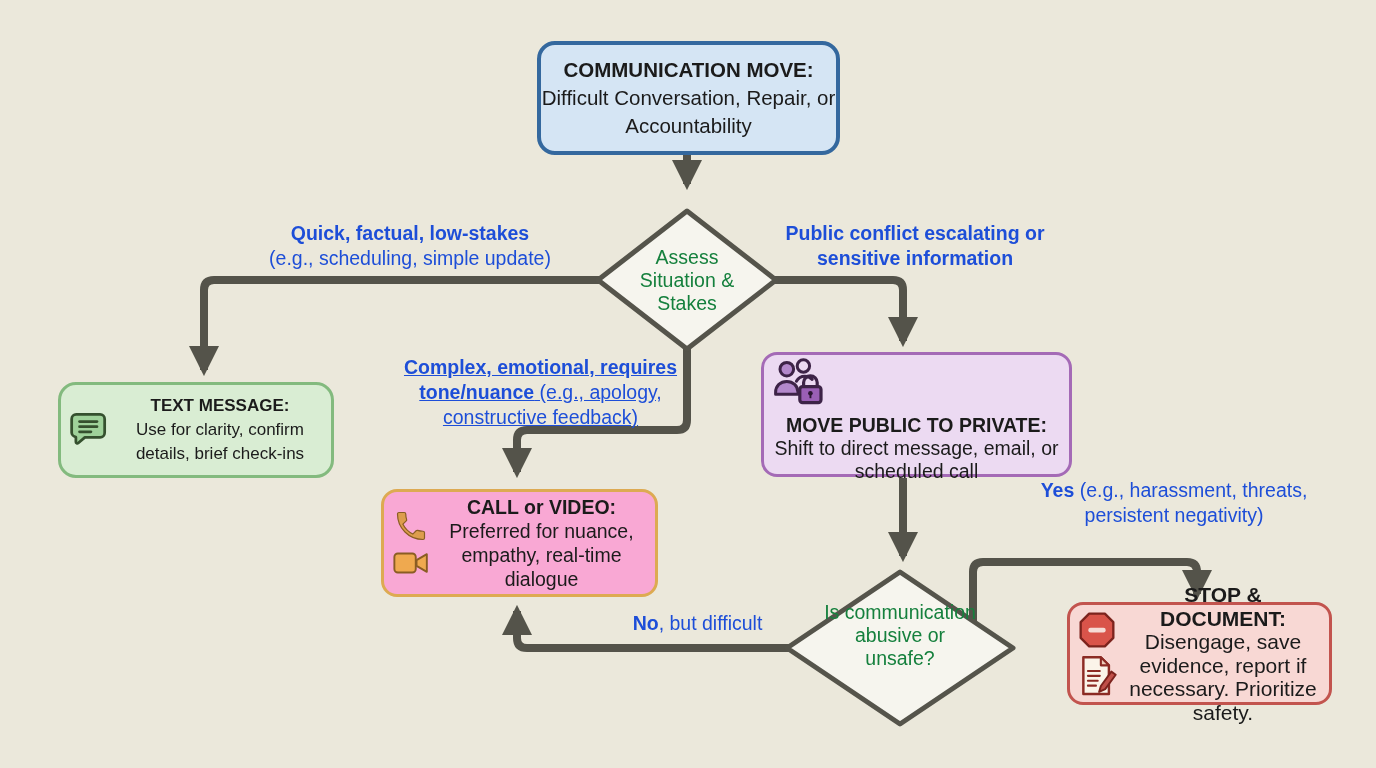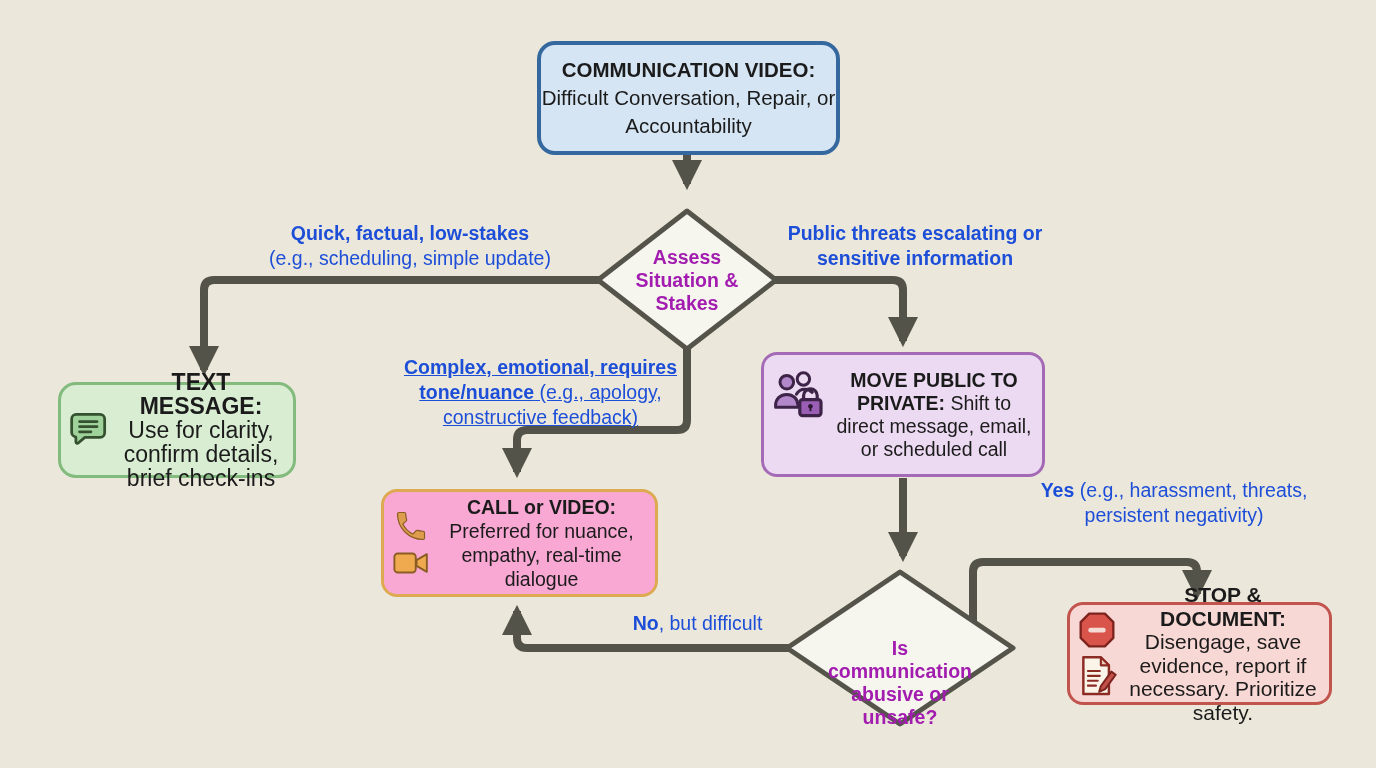--- a/index.html
+++ b/index.html
@@ -6,32 +6,32 @@
   body{font-family:"Liberation Sans","DejaVu Sans",sans-serif;}
   .stage{position:relative;width:1376px;height:768px;background:#ebe8db;overflow:hidden;}
   .stage svg.wires{position:absolute;left:0;top:0;}
   .abs{position:absolute;box-sizing:border-box;}
   .node{border-radius:16px;display:flex;align-items:center;justify-content:center;color:#1b1b1b;}
   .b{font-weight:bold;}
   .center{text-align:center;}
 
   
   .node-start{left:537px;top:41px;width:303px;height:114px;background:#d5e5f4;border:4px solid #34689e;border-radius:18px;font-size:20.5px;line-height:28px;flex-direction:column;}
-  .node-text{left:58px;top:382px;width:238px;height:96px;background:#d9edd3;border:3px solid #83ba7e;border-radius:18px;font-size:23px;line-height:24px;padding:4px 8px 4px 6px;gap:4px;}
+  .node-text{left:58px;top:382px;width:276px;height:96px;background:#d9edd3;border:3px solid #83ba7e;border-radius:18px;font-size:17px;line-height:24px;padding:4px 8px 4px 6px;gap:4px;}
   .node-call{left:381px;top:489px;width:277px;height:108px;background:#f9a8d4;border:3px solid #ddaa52;font-size:19.5px;line-height:24px;padding:4px 8px 4px 8px;gap:6px;}
-  .node-private{left:761px;top:352px;width:284px;height:125px;background:#ecdaf2;border:3px solid #a46ab6;font-size:19.5px;line-height:23px;padding:4px 8px;gap:4px;align-items:flex-start;}
+  .node-private{left:761px;top:352px;width:311px;height:125px;background:#ecdaf2;border:3px solid #a46ab6;font-size:19.5px;line-height:23px;padding:4px 8px;gap:4px;align-items:flex-start;flex-direction:column;}
   .node-stop{left:1067px;top:602px;width:265px;height:103px;background:#f8d8d4;border:3px solid #c2544e;font-size:21px;line-height:23.5px;padding:3px 6px;gap:5px;justify-content:center;}
   .icon-col{display:flex;flex-direction:column;align-items:center;justify-content:center;gap:4px;flex:0 0 auto;}
   .txt-col{flex:1 1 auto;text-align:center;}
   .node-private .icon-col{margin-top:10px;}
 
   
-  .d-label{font-weight:bold;font-size:19.5px;line-height:23px;color:#a21caf;text-align:center;}
+  .d-label{font-weight:normal;font-size:19.5px;line-height:23px;color:#15803d;text-align:center;}
   .d1-label{left:622px;top:246px;width:130px;}
-  .d2-label{left:820px;top:601px;width:160px;margin-top:36px;}
+  .d2-label{left:820px;top:601px;width:160px;}
 
   
   .edge-label{font-size:19.5px;line-height:25px;color:#1d4ed8;text-align:center;}
   .lbl-quick{left:235px;top:221px;width:350px;}
   .lbl-public{left:770px;top:221px;width:290px;font-weight:bold;}
   .lbl-complex{left:388px;top:355px;width:305px;text-decoration:underline;}
   .lbl-yes{left:1008px;top:478px;width:332px;}
   .lbl-no{left:590px;top:611px;width:215px;}
 </style>
 </head>
@@ -52,32 +52,32 @@
       <path d="M687 348 V420 Q687 430 677 430 H527 Q517 430 517 440 V472" marker-end="url(#arrow)"></path>
       <path d="M903 478 V556" marker-end="url(#arrow)"></path>
       <path d="M973 621 V572 Q973 562 983 562 H1187 Q1197 562 1197 572 V594" marker-end="url(#arrow)"></path>
       <path d="M790 648 H527 Q517 648 517 638 V611" marker-end="url(#arrow)"></path>
     </g>
     <polygon points="687,211 776,280 687,349 598,280" fill="#f6f5ee" stroke="#55544b" stroke-width="5" stroke-linejoin="round"></polygon>
     <polygon points="900,572 1013,648 900,724 787,648" fill="#f6f5ee" stroke="#55544b" stroke-width="5" stroke-linejoin="round"></polygon>
   </svg>
 
   <div class="abs node node-start center">
-    <div class="b">COMMUNICATION VIDEO:</div>
+    <div class="b">COMMUNICATION MOVE:</div>
     <div>Difficult Conversation, Repair, or Accountability</div>
   </div>
 
   <div class="abs d-label d1-label">Assess Situation &amp; Stakes</div>
 
   <div class="abs edge-label lbl-quick">
     <div class="b">Quick, factual, low-stakes</div>
     <div>(e.g., scheduling, simple update)</div>
   </div>
 
-  <div class="abs edge-label lbl-public">Public threats escalating or sensitive information</div>
+  <div class="abs edge-label lbl-public">Public conflict escalating or sensitive information</div>
 
   <div class="abs edge-label lbl-complex">
     <span class="b">Complex, emotional, requires tone/nuance</span><span> (e.g., apology, constructive feedback)</span>
   </div>
 
   <div class="abs node node-text">
     <div class="icon-col">
       <svg width="46" height="44" viewBox="0 0 24 24">
         <path d="M4.5 3.5h13c1.4 0 2.5 1.1 2.5 2.5v7.5c0 1.4-1.1 2.5-2.5 2.5H9.2l-3.6 3.1c-.5.4-1.3.1-1.3-.6v-2.6C3 15.6 2 14.5 2 13.5V6c0-1.4 1.1-2.5 2.5-2.5z" fill="#9fd29a" stroke="#35502e" stroke-width="1.5" stroke-linejoin="round"></path>
         <line x1="6.3" y1="7.4" x2="15.8" y2="7.4" stroke="#35502e" stroke-width="1.5" stroke-linecap="round"></line>

